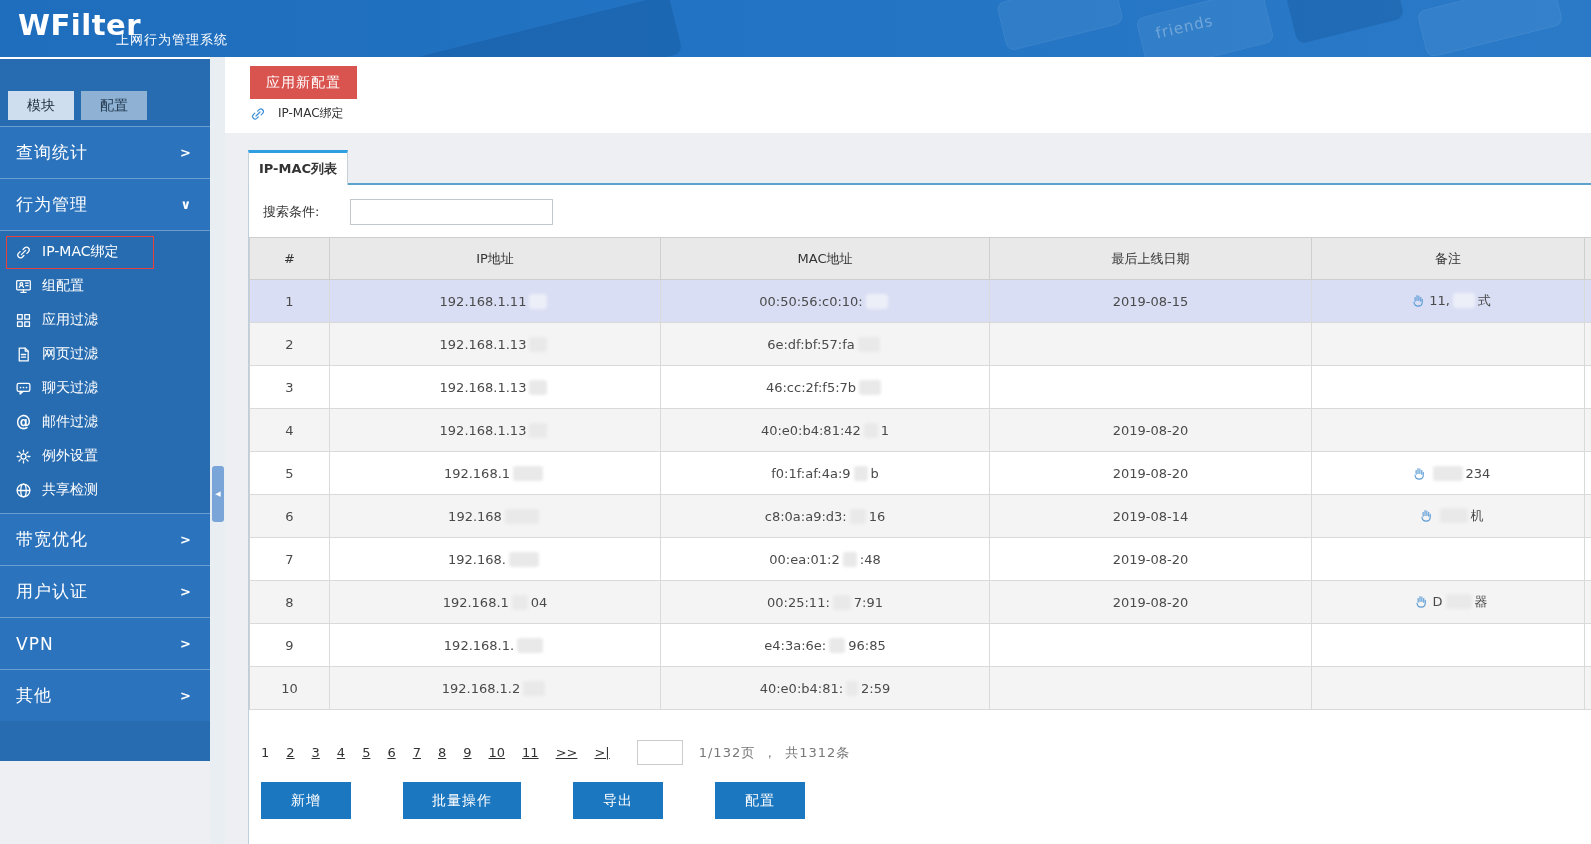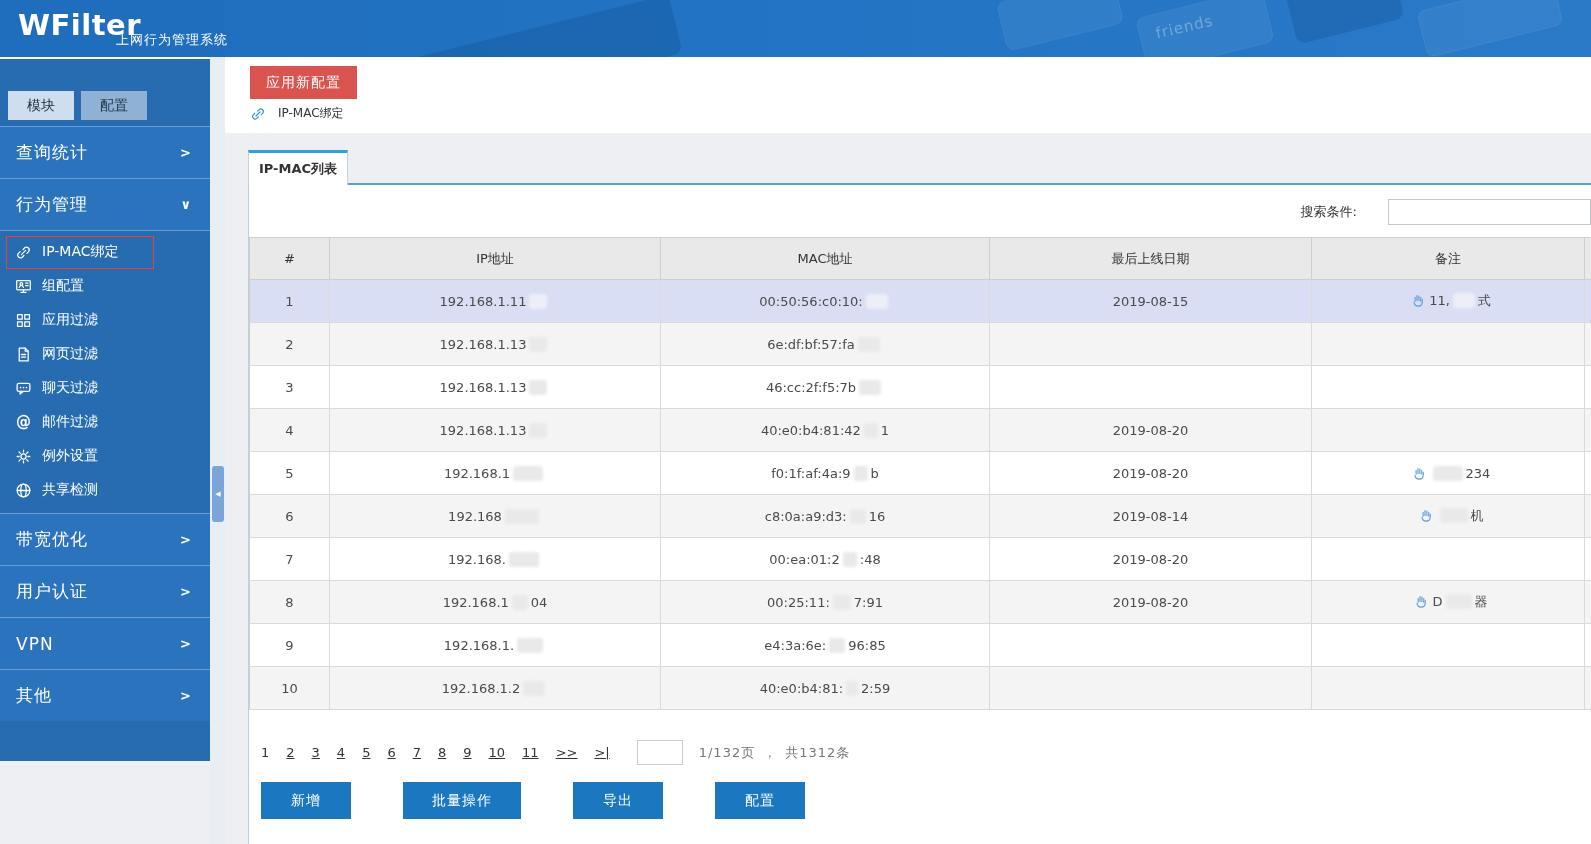--- a/index.html
+++ b/index.html
@@ -54,21 +54,21 @@
   .breadcrumb .icn { width:16px; height:16px; color:#3a8fd8; }
   .breadcrumb .icn svg { width:16px; height:16px; }
 
   .tab { position:absolute; left:23px; top:93px; width:100px; height:35px; background:#fff;
     border:1px solid #c8d2da; border-top:3px solid #2e9fe0; border-bottom:none; z-index:2;
     display:flex; align-items:center; justify-content:center; font-size:13px; font-weight:bold;
     color:#333; cursor:pointer; }
   .panel { position:absolute; left:23px; top:126px; width:1343px; height:661px; background:#fff;
     border-top:2px solid #5ba3cc; border-left:1px solid #bad0de; overflow:hidden; }
 
-  .search-row { display:flex; align-items:center; gap:31px; padding:14px 0 12px 14px;justify-content:flex-end; }
+  .search-row { display:flex; align-items:center; gap:31px; padding:14px 0 12px 14px; }
   .search-label { font-size:13px; color:#333; }
   .search-input { width:203px; height:26px; border:1px solid #c0c8ce; font-size:13px; padding:0 6px; outline:none; }
 
   table.grid { border-collapse:collapse; table-layout:fixed; width:1395px; border-left:1px solid #cfcfcf; }
   .grid th { height:42px; background:#e9e9e9; border:1px solid #cfcfcf; border-left:none;
     font-size:13px; font-weight:normal; color:#333; }
   .grid th:first-child { border-left:1px solid #cfcfcf; }
   .grid td { height:43px; border-right:1px solid #dadada; border-bottom:1px solid #dadada;
     font-size:13px; color:#4a4a4a; text-align:center; overflow:hidden; white-space:nowrap; }
   .grid tr.alt td { background:#f4f4f4; }

